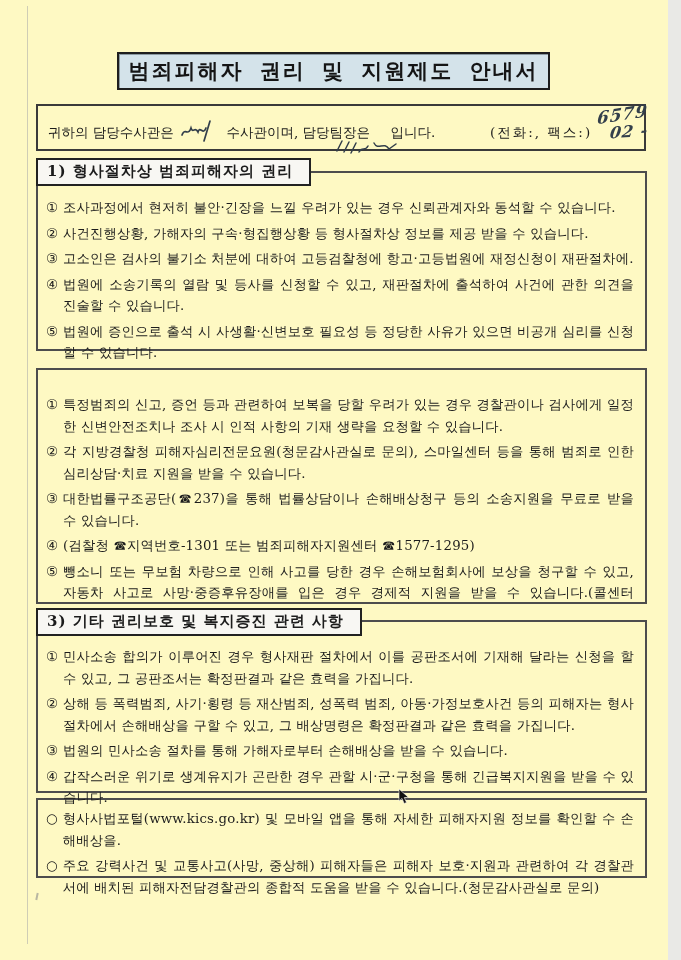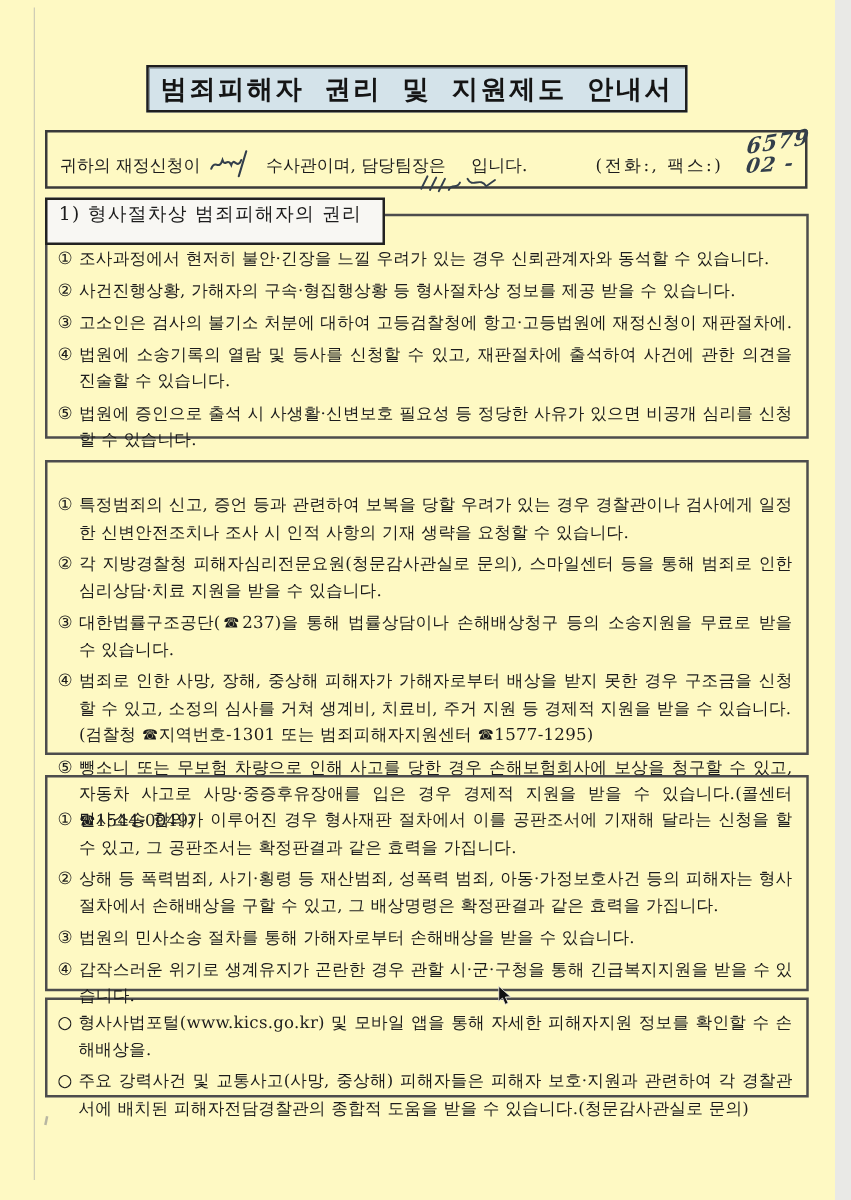--- a/index.html
+++ b/index.html
@@ -53,22 +53,22 @@
     transform:rotate(-9deg) skewX(-14deg);
   }
   .scribble-inline { display:inline-block; vertical-align:-6px; margin:0 2px; }
   .scribble-under { position:absolute; left:296px; top:31px; overflow:visible; }
 
   
   .section { position:absolute; left:36px; width:611px; }
   .sec-head {
     position:absolute; left:0; top:0; z-index:2;
     border:2.5px solid #222; background:#f8f7f3;
-    padding:2px 16px 13px 9px;
-    font-size:15px; font-weight:normal; letter-spacing:1px; white-space:nowrap;
+    padding:2px 16px 3px 9px;
+    font-size:15px; font-weight:bold; letter-spacing:1px; white-space:nowrap;
   }
   .sec-body {
     position:absolute; left:0; z-index:1;
     width:611px; border:2px solid #4d4d4d;
     padding:24px 11px 4px 8px;
   }
   .item { display:flex; gap:5px; margin-bottom:4px; }
   .item .num { flex:0 0 auto; font-size:13.5px; line-height:1.6; }
   .item .txt {
     flex:1; font-size:13.3px; line-height:1.62; text-align:justify;
@@ -100,21 +100,21 @@
 
   <div class="scan-edge-left"></div>
   <div class="stray-mark"></div>
 
   <div class="title-box">
     <span class="t">범죄피해자 권리 및 지원제도 안내서</span>
   </div>
 
   <div class="info-box">
     <div class="info-line">
-      <span>귀하의 재정신청이</span>
+      <span>귀하의 담당수사관은</span>
       <svg class="scribble-inline" width="40" height="24" viewBox="0 0 40 24">
         <path d="M2,16 C5,8 8,18 11,9 C13,15 15,7 18,13 C20,6 23,17 26,9" fill="none" stroke="#333f4b" stroke-width="1.7" stroke-linecap="round"></path>
         <path d="M30,2 L24,22" fill="none" stroke="#333f4b" stroke-width="1.7" stroke-linecap="round"></path>
       </svg>
       <span>수사관이며, 담당팀장은</span>
       <span style="display:inline-block;width:12px;"></span>
       <span>입니다.</span>
       <span style="display:inline-block;width:46px;"></span>
       <span style="letter-spacing:2px;">(전화:, 팩스:)</span>
       <span class="hand" style="margin-left:14px;">02 -</span>
@@ -164,21 +164,20 @@
         <span class="num">②</span>
         <span class="txt">각 지방경찰청 피해자심리전문요원(청문감사관실로 문의), 스마일센터 등을 통해 범죄로 인한 심리상담·치료 지원을 받을 수 있습니다.</span>
       </div>
       <div class="item">
         <span class="num">③</span>
         <span class="txt">대한법률구조공단(☎237)을 통해 법률상담이나 손해배상청구 등의 소송지원을 무료로 받을 수 있습니다.</span>
       </div>
       <div class="item">
         <span class="num">④</span>
         <span class="txt">
-          <span>범죄로 인한 사망, 장해, 중상해 피해자가 가해자로부터 배상을 받지 못한 경우 구조금을 신청할 수 있고, 소정의 심사를 거쳐 생계비, 치료비, 주거 지원 등 경제적 지원을 받을 수 있습니다.</span>
           <span class="note">(검찰청 ☎지역번호-1301 또는 범죄피해자지원센터 ☎1577-1295)</span>
         </span>
       </div>
       <div class="item">
         <span class="num">⑤</span>
         <span class="txt">뺑소니 또는 무보험 차량으로 인해 사고를 당한 경우 손해보험회사에 보상을 청구할 수 있고, 자동차 사고로 사망·중증후유장애를 입은 경우 경제적 지원을 받을 수 있습니다.(콜센터 ☎1544-0049)</span>
       </div>
     </div>
   </div>
 
@@ -193,20 +192,23 @@
         <span class="txt">상해 등 폭력범죄, 사기·횡령 등 재산범죄, 성폭력 범죄, 아동·가정보호사건 등의 피해자는 형사절차에서 손해배상을 구할 수 있고, 그 배상명령은 확정판결과 같은 효력을 가집니다.</span>
       </div>
       <div class="item">
         <span class="num">③</span>
         <span class="txt">법원의 민사소송 절차를 통해 가해자로부터 손해배상을 받을 수 있습니다.</span>
       </div>
       <div class="item">
         <span class="num">④</span>
         <span class="txt">갑작스러운 위기로 생계유지가 곤란한 경우 관할 시·군·구청을 통해 긴급복지지원을 받을 수 있습니다.</span>
       </div>
+    </div>
+    <div class="sec-head">
+      <span>3) 기타 권리보호 및 복지증진 관련 사항</span>
     </div>
   </div>
 
   <div class="footer-box">
     <div class="item">
       <span class="num">○</span>
       <span class="txt">형사사법포털(www.kics.go.kr) 및 모바일 앱을 통해 자세한 피해자지원 정보를 확인할 수 손해배상을.</span>
     </div>
     <div class="item">
       <span class="num">○</span>

